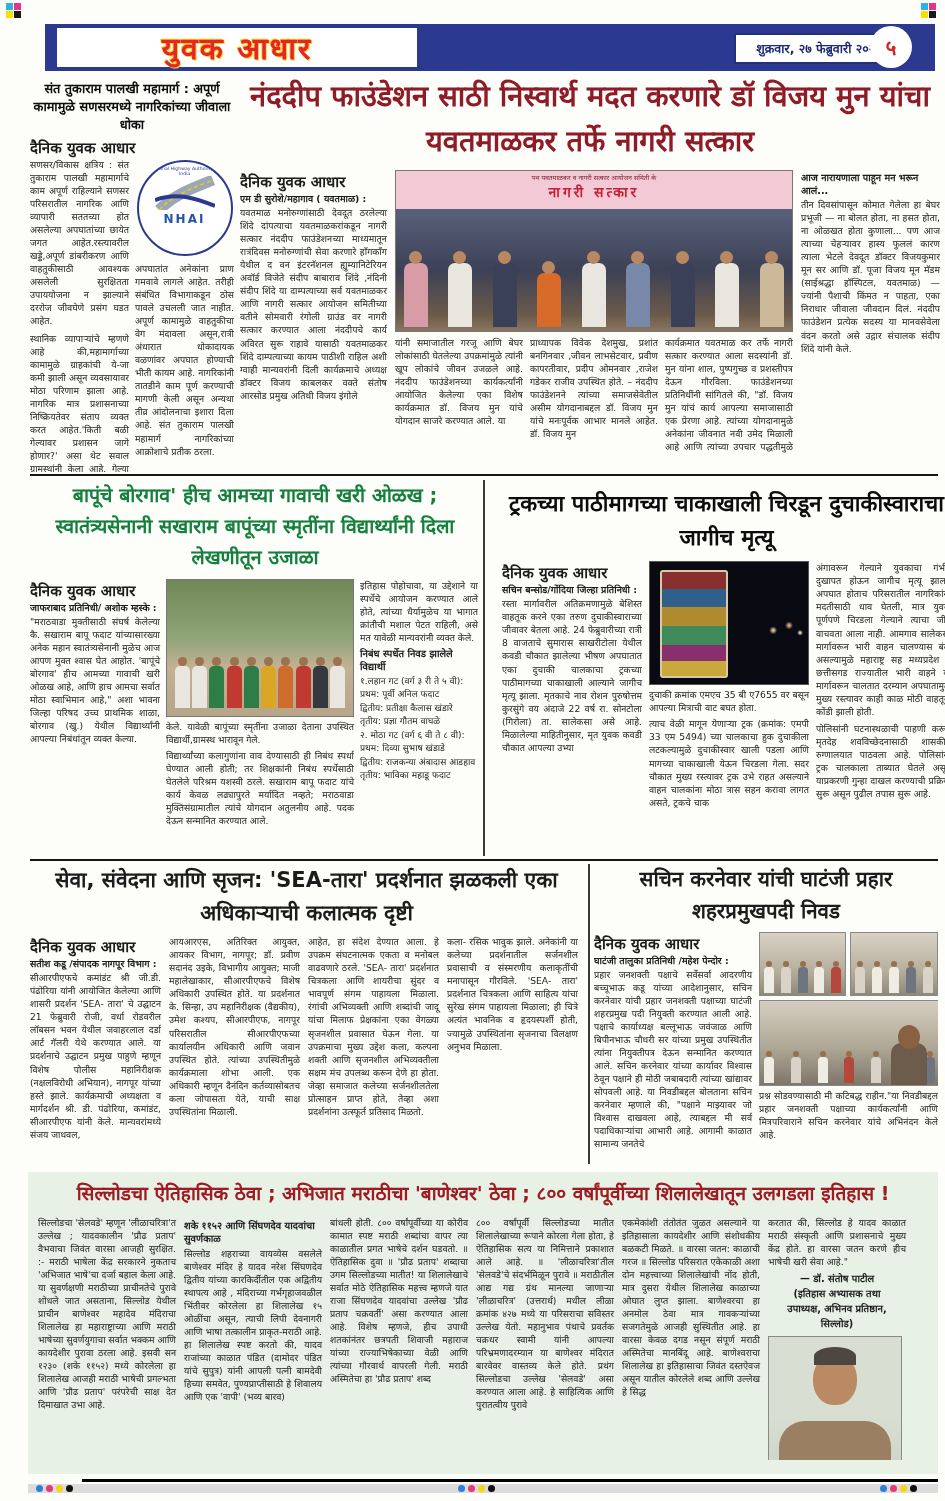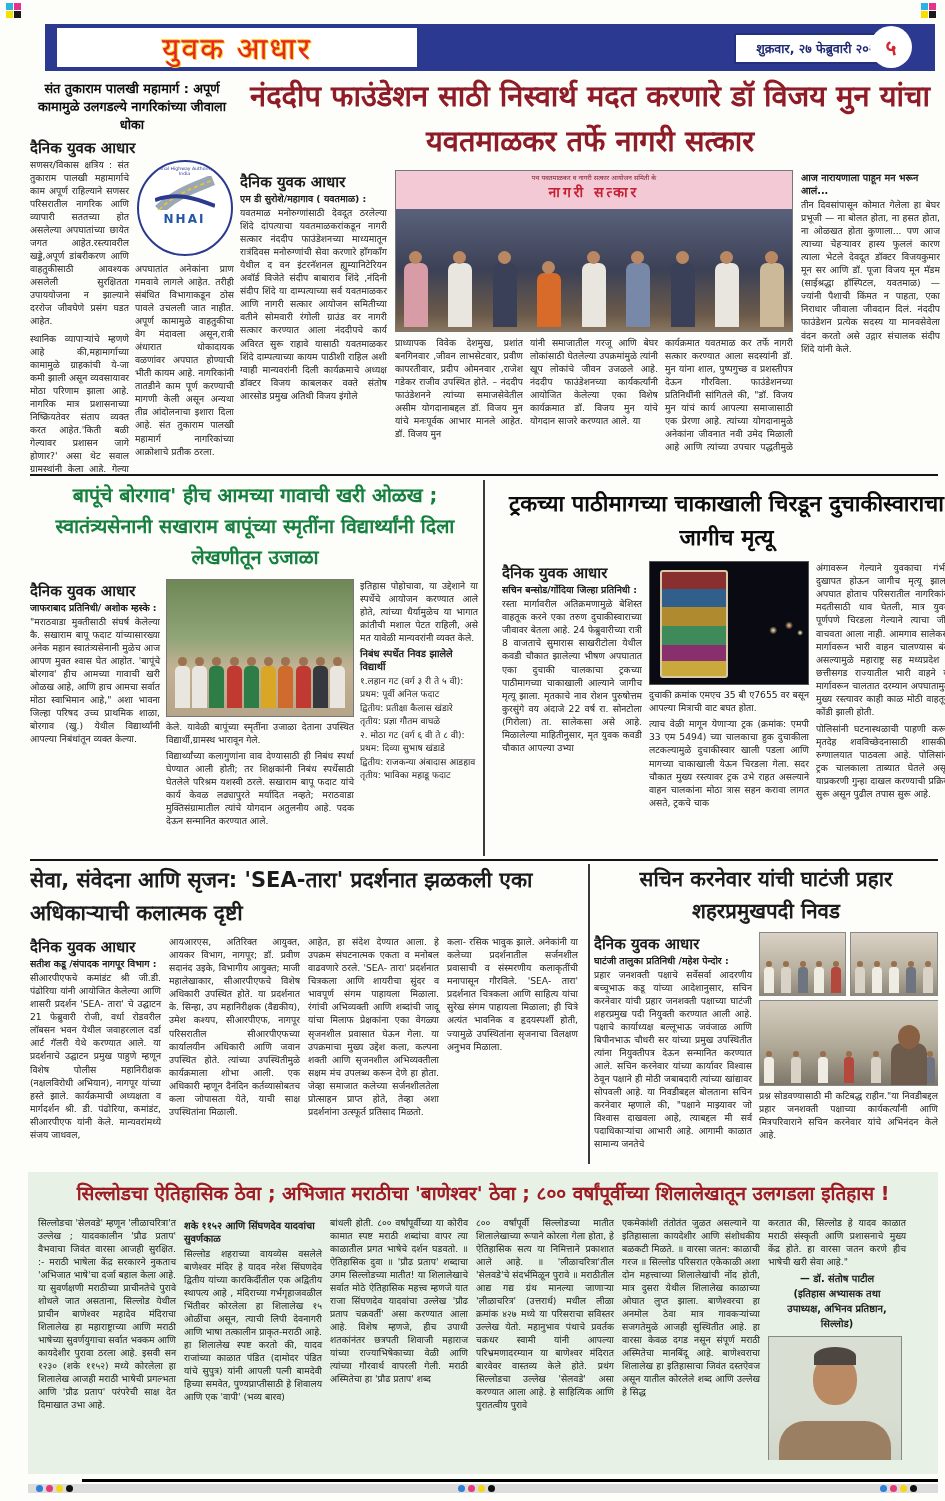--- a/index.html
+++ b/index.html
@@ -7,21 +7,21 @@
         font-family:"DejaVu Sans",sans-serif;color:#1c1c1c;}
   
   .cmarks{position:absolute;display:grid;grid-template-columns:7px 7px;grid-auto-rows:7px;gap:1px;}
   .cmarks.tl{left:6px;top:3px}.cmarks.tr{left:921px;top:3px}
   .sq{width:7px;height:7px}
   .sq.c{background:#2bb3e6}.sq.m{background:#e7318a}.sq.y{background:#f5e000}.sq.k{background:#1a1a1a}
   
   .banner{position:absolute;left:45px;top:24px;width:890px;height:47px;background:#2b3990;}
   .mast-box{position:absolute;left:12px;top:4px;width:360px;height:39px;background:#fff;
             display:flex;align-items:center;justify-content:center;}
-  .mast-title{font-size:30px;font-weight:400;color:#e8232a;letter-spacing:2px;
+  .mast-title{font-size:30px;font-weight:700;color:#e8232a;letter-spacing:2px;
               text-shadow:1px 1px 0 #f7d31e,-1px -1px 0 #f7d31e;}
   .date-pill{position:absolute;right:31px;top:9px;width:166px;height:27px;background:#fff;
              border:2px solid #24307e;border-radius:2px;display:flex;align-items:center;justify-content:center;
              font-size:12.5px;font-weight:700;color:#222c73;}
   .page-circle{position:absolute;right:23px;top:2px;width:42px;height:42px;border-radius:50%;background:#fff;
              display:flex;align-items:center;justify-content:center;color:#d6252c;font-size:21px;font-weight:800;z-index:3;}
   
   .small{font-size:9.2px;line-height:1.42;text-align:justify;color:#1d1d1d;}
   .byline{font-weight:700;font-size:15px;margin:1px 0;}
   .dateline{font-weight:700;font-size:9.4px;margin:1px 0;}
@@ -73,21 +73,21 @@
   .trk-row{display:flex;gap:7px;}
   .tcol1{width:140px}.tmid{width:160px}.tcol3{width:135px}
   .photo-truck{position:relative;height:122px;border:1px solid #555;overflow:hidden;background:#0a0a12;margin-bottom:3px;
       background-image:radial-gradient(circle 2px at 78% 56%,#ffe9a8 0,transparent 4px),
                        radial-gradient(circle 2px at 88% 52%,#ffc890 0,transparent 4px),
                        radial-gradient(circle 2px at 95% 58%,#ffd 0,transparent 3px);}
   .truck-rear{position:absolute;left:10px;top:8px;width:64px;height:104px;border:2px solid #d8c9a8;border-radius:3px;
       background:linear-gradient(180deg,#8a2f2f 0 16%,#2f5f8a 16% 34%,#b08a2f 34% 52%,#3f8a5a 52% 70%,#8a2f6e 70% 86%,#caa93c 86% 100%);}
   
   .art-sea{position:absolute;left:30px;top:864px;width:553px;height:303px;overflow:hidden;}
-  .sea-h{font-size:21px;font-weight:800;line-height:1.55;margin-bottom:6px;}
+  .sea-h{font-size:21px;font-weight:800;text-align:center;line-height:1.55;margin-bottom:6px;}
   .sea-row{display:flex;gap:8px;}
   .scol{width:131px;}
   
   .art-sac{position:absolute;left:594px;top:864px;width:344px;height:303px;overflow:hidden;}
   .sac-h{font-size:20.5px;font-weight:800;text-align:center;line-height:1.55;margin-bottom:4px;}
   .sac-row{display:flex;gap:7px;}
   .saccol1{width:158px;}
   .sacright{width:179px;}
   .sac-small-row{display:flex;gap:4px;margin-bottom:4px;}
   .ph-gray{position:relative;height:62px;border:1px solid #888;overflow:hidden;
@@ -142,21 +142,21 @@
 
   <header class="banner">
     <div class="mast-box">
       <span class="mast-title">युवक आधार</span>
     </div>
     <div class="date-pill">शुक्रवार, २७ फेब्रुवारी २०२६</div>
     <div class="page-circle">५</div>
   </header>
 
   <section class="art-palkhi">
-    <div class="palkhi-h">संत तुकाराम पालखी महामार्ग : अपूर्ण कामामुळे उलगडल्ये नागरिकांच्या जीवाला धोका</div>
+    <div class="palkhi-h">संत तुकाराम पालखी महामार्ग : अपूर्ण कामामुळे सणसरमध्ये नागरिकांच्या जीवाला धोका</div>
     <div class="byline">दैनिक युवक आधार</div>
     <div class="palkhi-cols">
       <div class="pcol">
         <p class="small" style="margin:0 0 4px">सणसर/विकास क्षत्रिय : संत तुकाराम पालखी महामार्गाचे काम अपूर्ण राहिल्याने सणसर परिसरातील नागरिक आणि व्यापारी सततच्या होत असलेल्या अपघातांच्या छायेत जगत आहेत.रस्त्यावरील खड्डे,अपूर्ण डांबरीकरण आणि वाहतुकीसाठी आवश्यक असलेली सुरक्षितता उपाययोजना न झाल्याने दररोज जीवघेणे प्रसंग घडत आहेत.</p>
         <p class="small" style="margin:0">स्थानिक व्यापाऱ्यांचे म्हणणे आहे की,महामार्गाच्या कामामुळे ग्राहकांची ये-जा कमी झाली असून व्यवसायावर मोठा परिणाम झाला आहे. नागरिक मात्र प्रशासनाच्या निष्क्रियतेवर संताप व्यक्त करत आहेत.'किती बळी गेल्यावर प्रशासन जागे होणार?' असा थेट सवाल ग्रामस्थांनी केला आहे. गेल्या काही महिन्यांत या मार्गावर झालेल्या</p>
       </div>
       <div class="pcol">
         <div class="nhai">
           <div class="nhai-ring">National Highway Authority of India</div>
           <svg width="60" height="34" viewBox="0 0 60 34">
@@ -189,22 +189,22 @@
             <div class="fig dark"></div>
             <div class="fig orange"></div>
             <div class="fig"></div>
             <div class="fig blue"></div>
             <div class="fig dark"></div>
             <div class="fig"></div>
             <div class="fig tan"></div>
           </div>
         </div>
         <div class="cap-row">
+          <div class="cap small">यांनी समाजातील गरजू आणि बेघर लोकांसाठी घेतलेल्या उपक्रमांमुळे त्यांनी खूप लोकांचे जीवन उजळले आहे. नंददीप फाउंडेशनच्या कार्यकर्त्यांनी आयोजित केलेल्या एका विशेष कार्यक्रमात डॉ. विजय मुन यांचे योगदान साजरे करण्यात आले. या</div>
           <div class="cap small">प्राध्यापक विवेक देशमुख, प्रशांत बनगिनवार ,जीवन लाभसेटवार, प्रवीण कापरतीवार, प्रदीप ओमनवार ,राजेश गडेकर राजीव उपस्थित होते. – नंददीप फाउंडेशनने त्यांच्या समाजसेवेतील असीम योगदानाबद्दल डॉ. विजय मुन यांचे मनःपूर्वक आभार मानले आहेत. डॉ. विजय मुन</div>
-          <div class="cap small">यांनी समाजातील गरजू आणि बेघर लोकांसाठी घेतलेल्या उपक्रमांमुळे त्यांनी खूप लोकांचे जीवन उजळले आहे. नंददीप फाउंडेशनच्या कार्यकर्त्यांनी आयोजित केलेल्या एका विशेष कार्यक्रमात डॉ. विजय मुन यांचे योगदान साजरे करण्यात आले. या</div>
           <div class="cap small">कार्यक्रमात यवतमाळ कर तर्फे नागरी सत्कार करण्यात आला सदस्यांनी डॉ. मुन यांना शाल, पुष्पगुच्छ व प्रशस्तीपत्र देऊन गौरविला. फाउंडेशनच्या प्रतिनिधींनी सांगितले की, "डॉ. विजय मुन यांचं कार्य आपल्या समाजासाठी एक प्रेरणा आहे. त्यांच्या योगदानामुळे अनेकांना जीवनात नवी उमेद मिळाली आहे आणि त्यांच्या उपचार पद्धतीमुळे अनेक लोकांच्या आरोग्यात सुधारणा झाली आहे." डॉ. विजय मुन यांनी या सन्मानावर आपले आभार मानताना म्हटले, "हे सर्व माझ्या वाट्याला येणारे योगदान आहे. मी फक्त माझी जबाबदारी निभावत आहे. नंददीप फाउंडेशनच्या माध्यमातून ज्या मानवीय मूल्यांचा आम्ही प्रचार करीत आहोत, ते सर्वांच्या सहकार्यामुळेच शक्य झाले आहे."</div>
         </div>
       </div>
       <div class="nand-colR">
         <div class="lead">आज नारायणाला पाहून मन भरून आलं...</div>
         <p class="small" style="margin:0">तीन दिवसांपासून कोमात गेलेला हा बेघर प्रभूजी — ना बोलत होता, ना हसत होता, ना ओळखत होता कुणाला... पण आज त्याच्या चेहऱ्यावर हास्य फुललं कारण त्याला भेटले देवदूत डॉक्टर विजयकुमार मून सर आणि डॉ. पूजा विजय मून मॅडम (साईश्रद्धा हॉस्पिटल, यवतमाळ) — ज्यांनी पैशाची किंमत न पाहता, एका निराधार जीवाला जीवदान दिलं. नंददीप फाउंडेशन प्रत्येक सदस्य या मानवसेवेला वंदन करतो असे उद्गार संचालक संदीप शिंदे यांनी केले.</p>
       </div>
     </div>
   </section>
 

